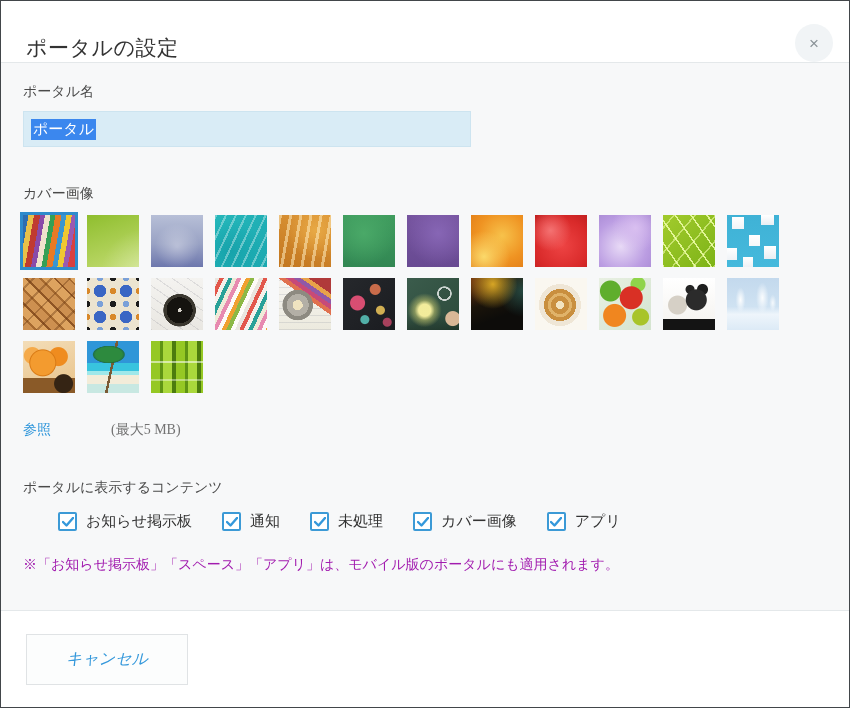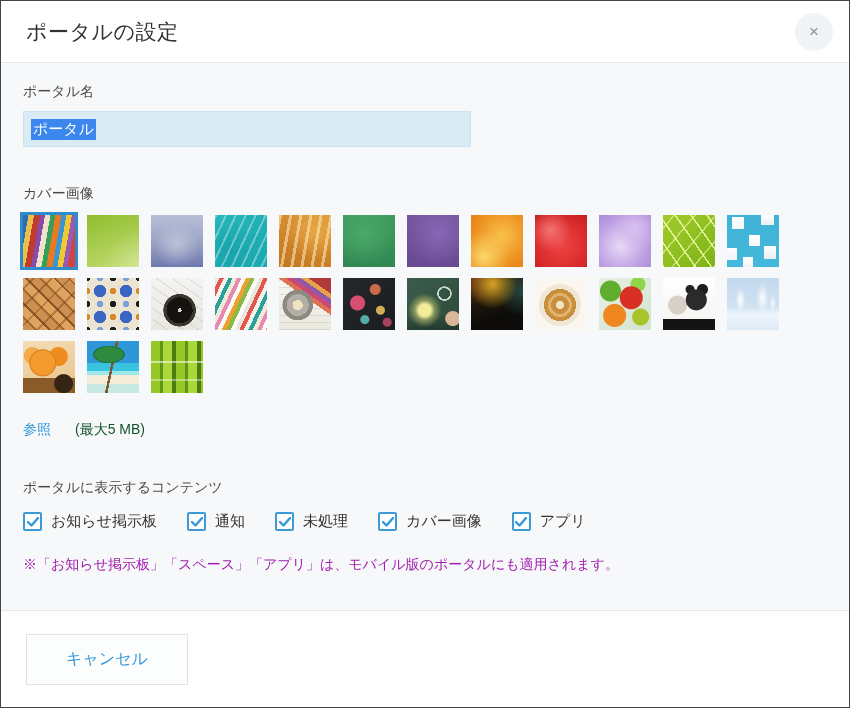--- a/index.html
+++ b/index.html
@@ -4,21 +4,21 @@
 <style>
   * { box-sizing: border-box; }
   html,body { margin:0; padding:0; background:#fff; font-family:"Liberation Sans",sans-serif; }
   .dialog {
     width:850px; height:708px; border:1px solid #42464a;
     display:flex; flex-direction:column; background:#f7f8f9; overflow:hidden;
   }
   
   .header {
     flex:0 0 62px; background:#ffffff; border-bottom:1px solid #e4e8ea;
-    display:flex; align-items:center; padding:0 16px 0 25px;
+    display:flex; align-items:flex-end; padding:0 16px 0 25px;
   }
   .title { font-size:21px; color:#333; letter-spacing:.5px; }
   .close-btn {
     margin-left:auto; width:38px; height:38px; border-radius:50%;
     background:#f1f4f6; color:#8b9398; font-size:17px; line-height:1;
     display:flex; align-items:center; justify-content:center; cursor:pointer; user-select:none;
   }
   
   .body { flex:1 1 auto; padding:20px 25px 0 22px; }
   .field-label { font-size:14px; color:#4a4a4a; }
@@ -27,41 +27,41 @@
     border:1px solid #cde4f0; padding:0 7px; display:flex; align-items:center;
     font-size:15px; cursor:text;
   }
   .selected-text { background:#3b87ee; color:#fff; padding:1px 2px; }
   .section-gap { margin-top:38px; }
   .thumb-grid {
     margin-top:12px; display:flex; flex-wrap:wrap; gap:11px 12px; width:772px;
   }
   .thumb { width:52px; height:52px; cursor:pointer; }
   .thumb.selected { box-shadow:0 0 0 3px #2e8bcc; }
-  .browse-row { margin-top:28px; display:flex; align-items:center; font-size:14px; }
+  .browse-row { margin-top:28px; display:flex; align-items:center; font-size:14px;gap:24px; }
   .browse-link { color:#3498db; cursor:pointer; }
-  .size-limit { color:#14532d; margin-left:24px; }
+  .size-limit { color:#737373; margin-left:36px;font-family:Liberation Serif, serif; }
   .contents-label { margin-top:40px; }
-  .cb-row { margin-top:15px; display:flex; align-items:flex-end; gap:30px; }
+  .cb-row { margin-top:15px; display:flex; align-items:flex-end; gap:30px;margin-left:35px; }
   .cb-item { display:flex; align-items:center; gap:9px; cursor:pointer; }
   .cb-box {
     width:19px; height:19px; background:#fff; border:2px solid #3c9ad6;
     border-radius:2px; display:flex; align-items:center; justify-content:center;
   }
   .cb-box svg { display:block; }
   .cb-label { font-size:15px; color:#333; }
   .note { margin-top:25px; font-size:14px; color:#a21caf; }
   
   .footer {
     flex:0 0 97px; background:#fff; border-top:1px solid #e4e8ea;
     display:flex; align-items:center; justify-content:space-between; padding:0 25px;
   }
   .btn { height:51px; font-size:16px; cursor:pointer; font-family:inherit; }
   .btn-cancel {
-    width:162px; background:#fcfdfd; border:1px solid #e0e3e5; color:#3498db;
+    width:162px; background:#fcfdfd; border:1px solid #e0e3e5; color:#3498db;font-style:italic;
   }
   .btn-save {
     width:163px; background:#3498db; border:1px solid #2f8ecd; color:#fff;
   }
 </style>
 </head>
 <body>
 
 <div class="dialog">
 

